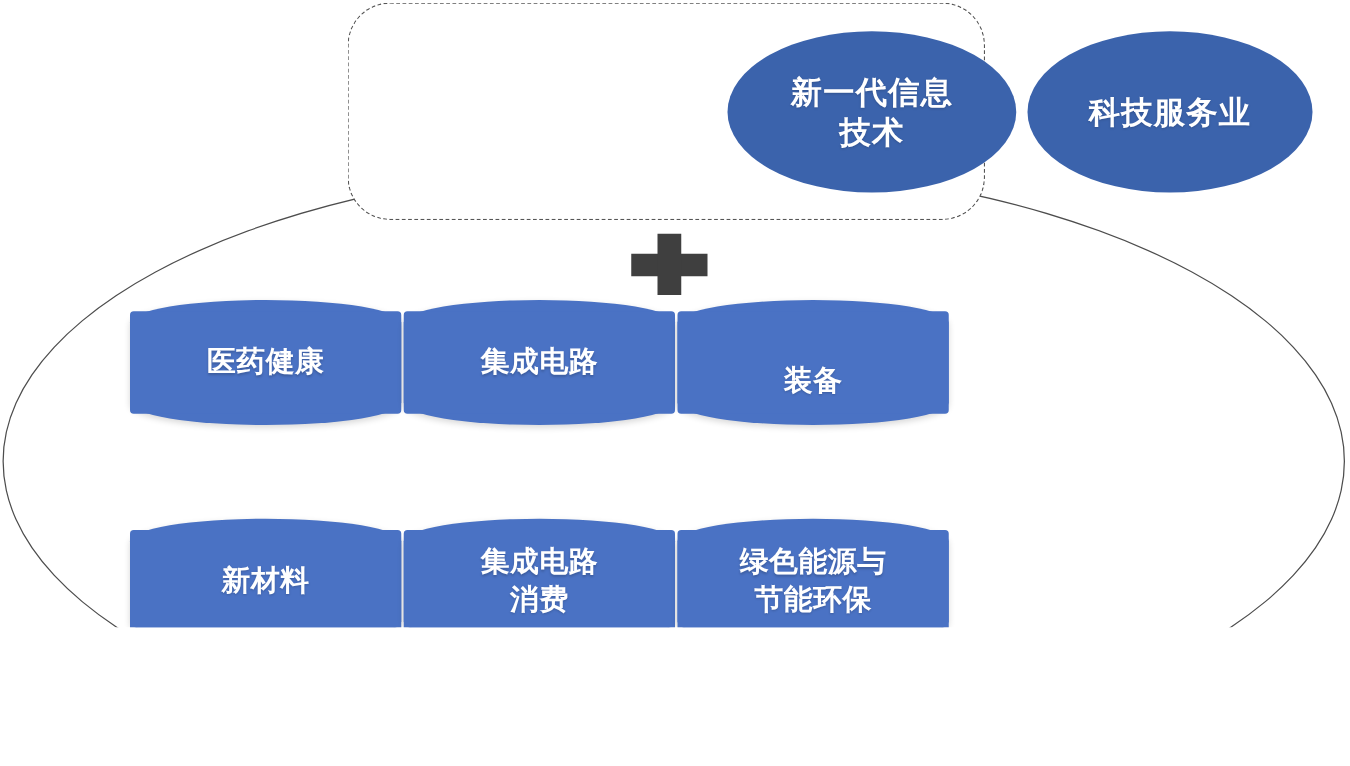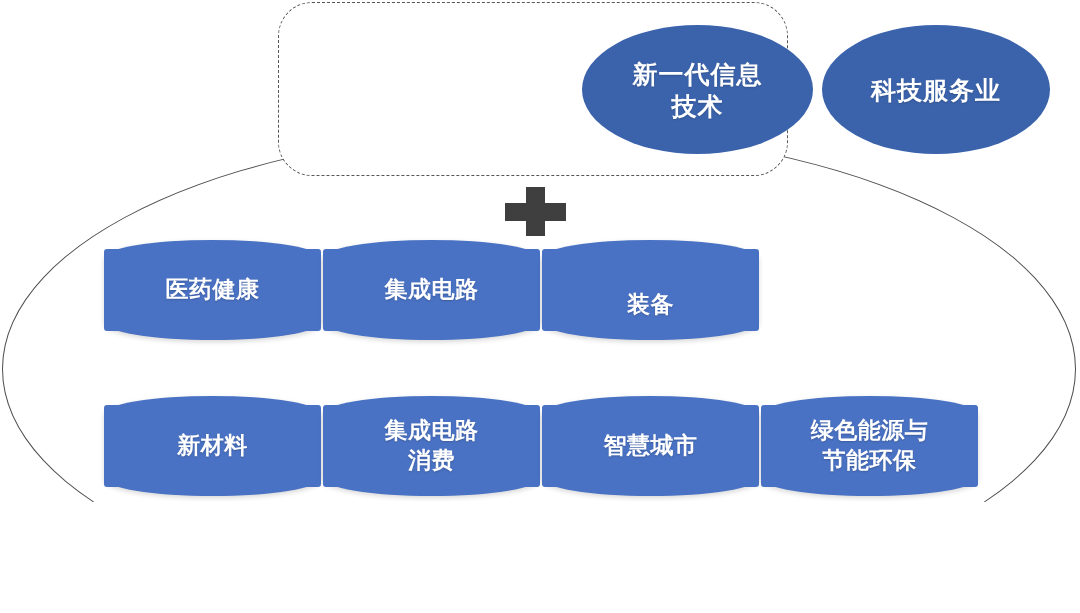--- a/index.html
+++ b/index.html
@@ -104,21 +104,21 @@
   
   .row {
     position: absolute;
     left: 104px;
     width: 872px;
     height: 100px;
     display: flex;
     gap: 2px;
   }
   .row.row-1 { top: 240px; }
-  .row.row-2 { top: 396px; text-decoration: underline; }
+  .row.row-2 { top: 415px; text-decoration: underline; }
 
   .barrel {
     position: relative;
     width: 217px;
     height: 100px;
     flex: 0 0 217px;
   }
   .barrel .shape {
     position: absolute;
     inset: 0;
@@ -206,24 +206,18 @@
     </div>
     <div class="barrel">
       <div class="shape"></div>
       <div class="label">
           <span><span>集成电路</span><br><span>消费</span></span>
         </div>
     </div>
     <div class="barrel">
       <div class="shape"></div>
       <div class="label">
-          <span><span>智慧城市</span></span>
-        </div>
-    </div>
-    <div class="barrel">
-      <div class="shape"></div>
-      <div class="label">
           <span><span>绿色能源与</span><br><span>节能环保</span></span>
         </div>
     </div>
   </div>
 
 </div>
 
 </body></html>

